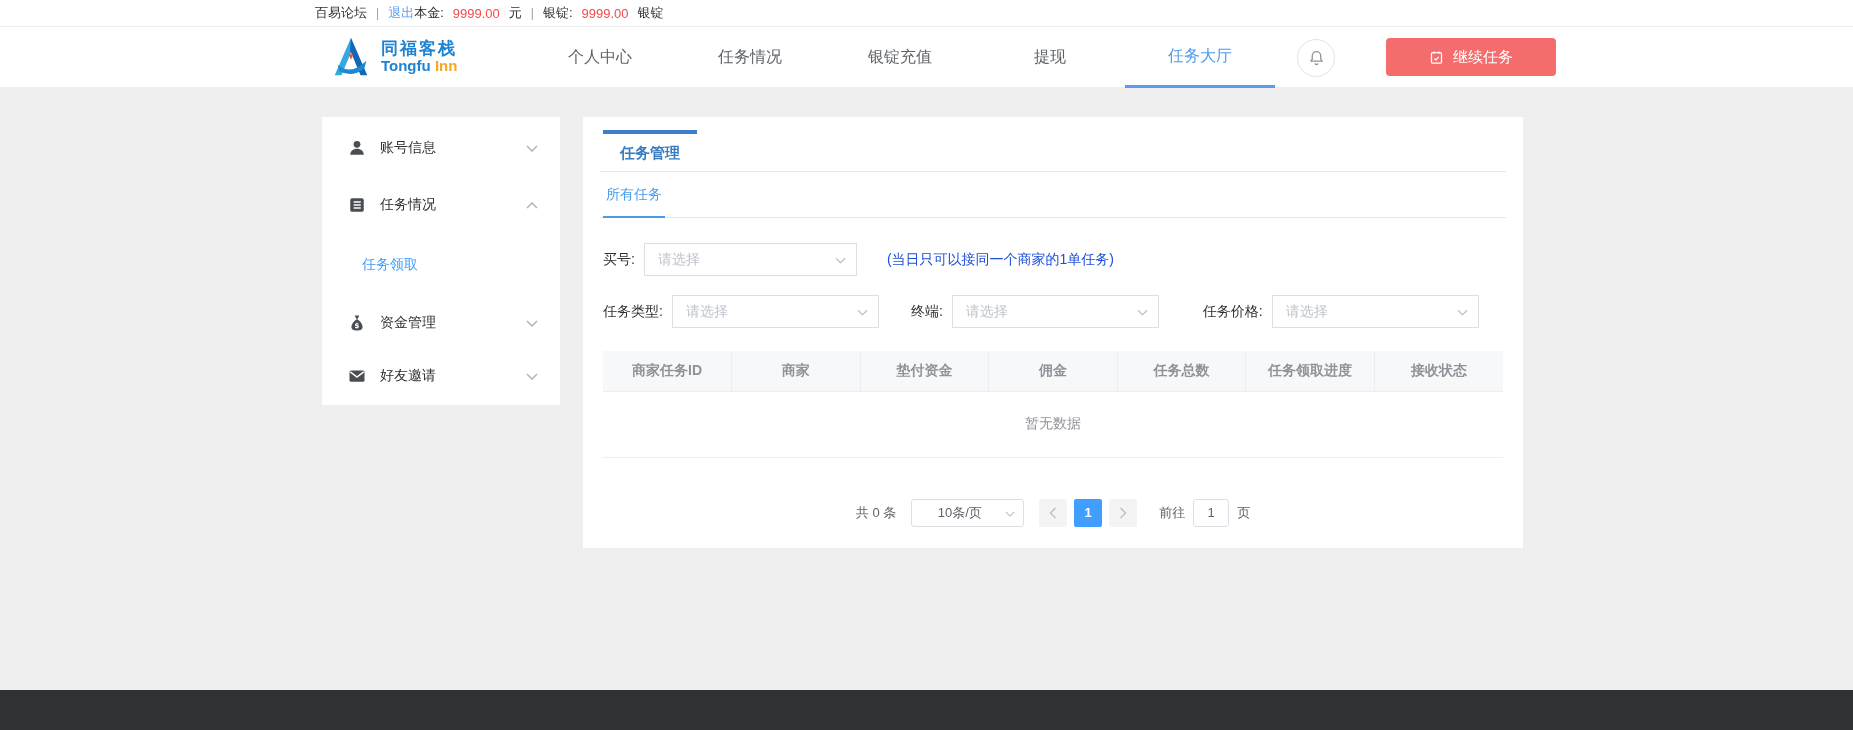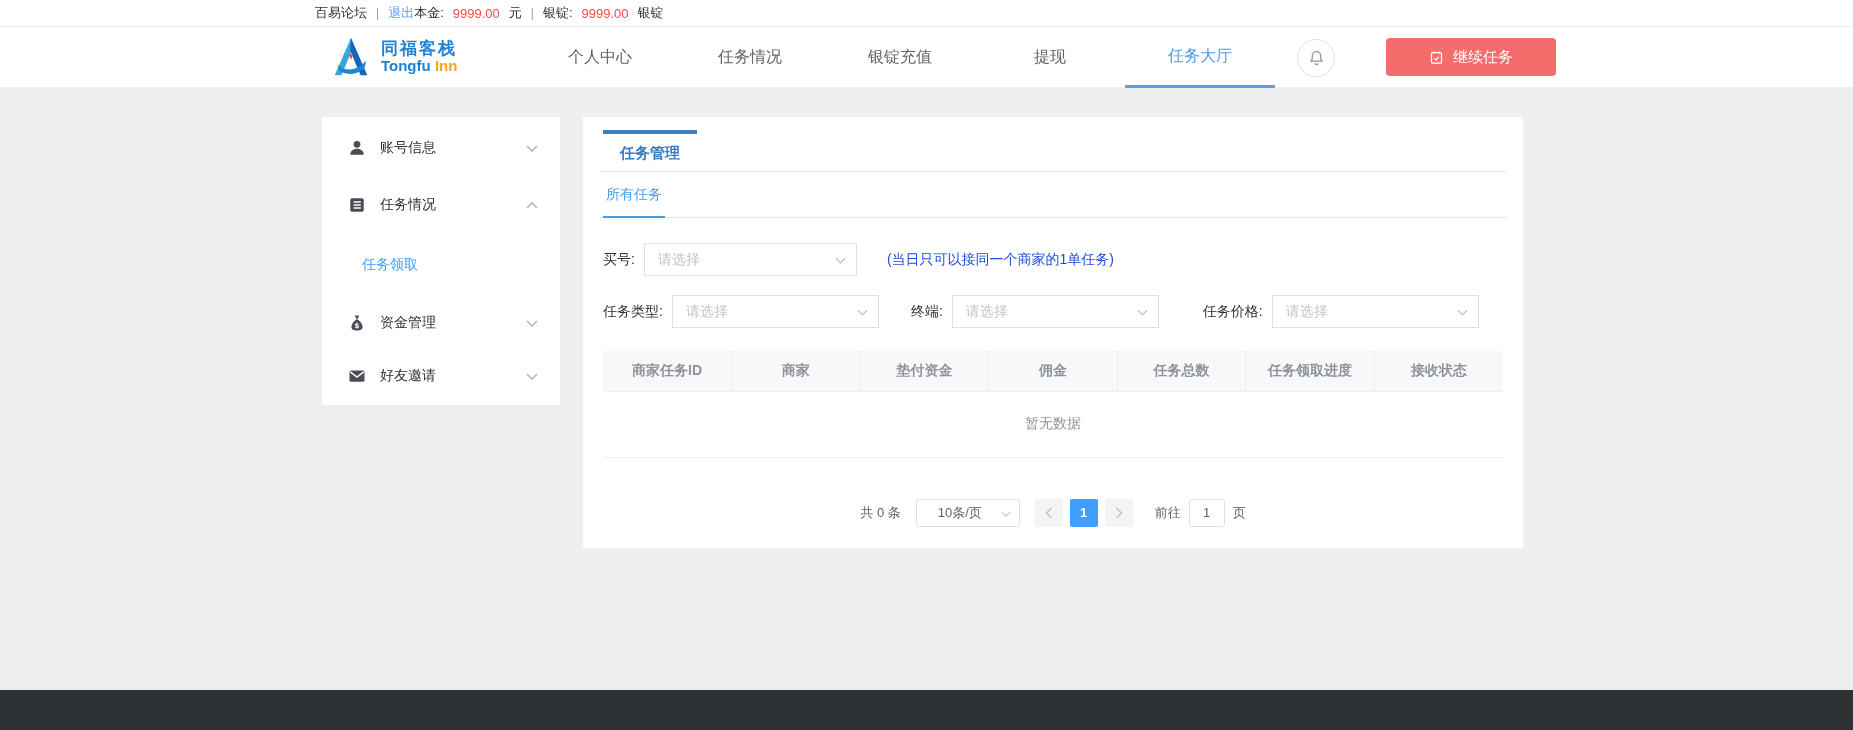--- a/index.html
+++ b/index.html
@@ -113,21 +113,21 @@
     height:66px; text-align:center; color:#909399; font-size:14px;
     border-bottom:1px solid #ebeef5; background:#fff;
   }
 
   .pagination {
     margin-top:41px; display:flex; align-items:center; justify-content:center;
     font-size:13px; color:#606266;
   }
   .pg-total { margin-right:15px; }
   .pg-size {
-    position:relative; width:104px; height:28px; border:1px solid #dcdfe6; border-radius:3px;
+    position:relative; width:113px; height:28px; border:1px solid #dcdfe6; border-radius:3px;
     display:flex; align-items:center; justify-content:center; padding-right:16px;
     cursor:pointer; background:#fff;
   }
   .pg-size .sel-chev { position:absolute; right:8px; top:11px; display:flex; }
   .pg-btn {
     width:28px; height:28px; border:none; border-radius:2px; background:#f4f4f5;
     display:flex; align-items:center; justify-content:center; cursor:pointer; color:#c0c4cc;
   }
   .pg-prev { margin-left:15px; }
   .pg-page {

